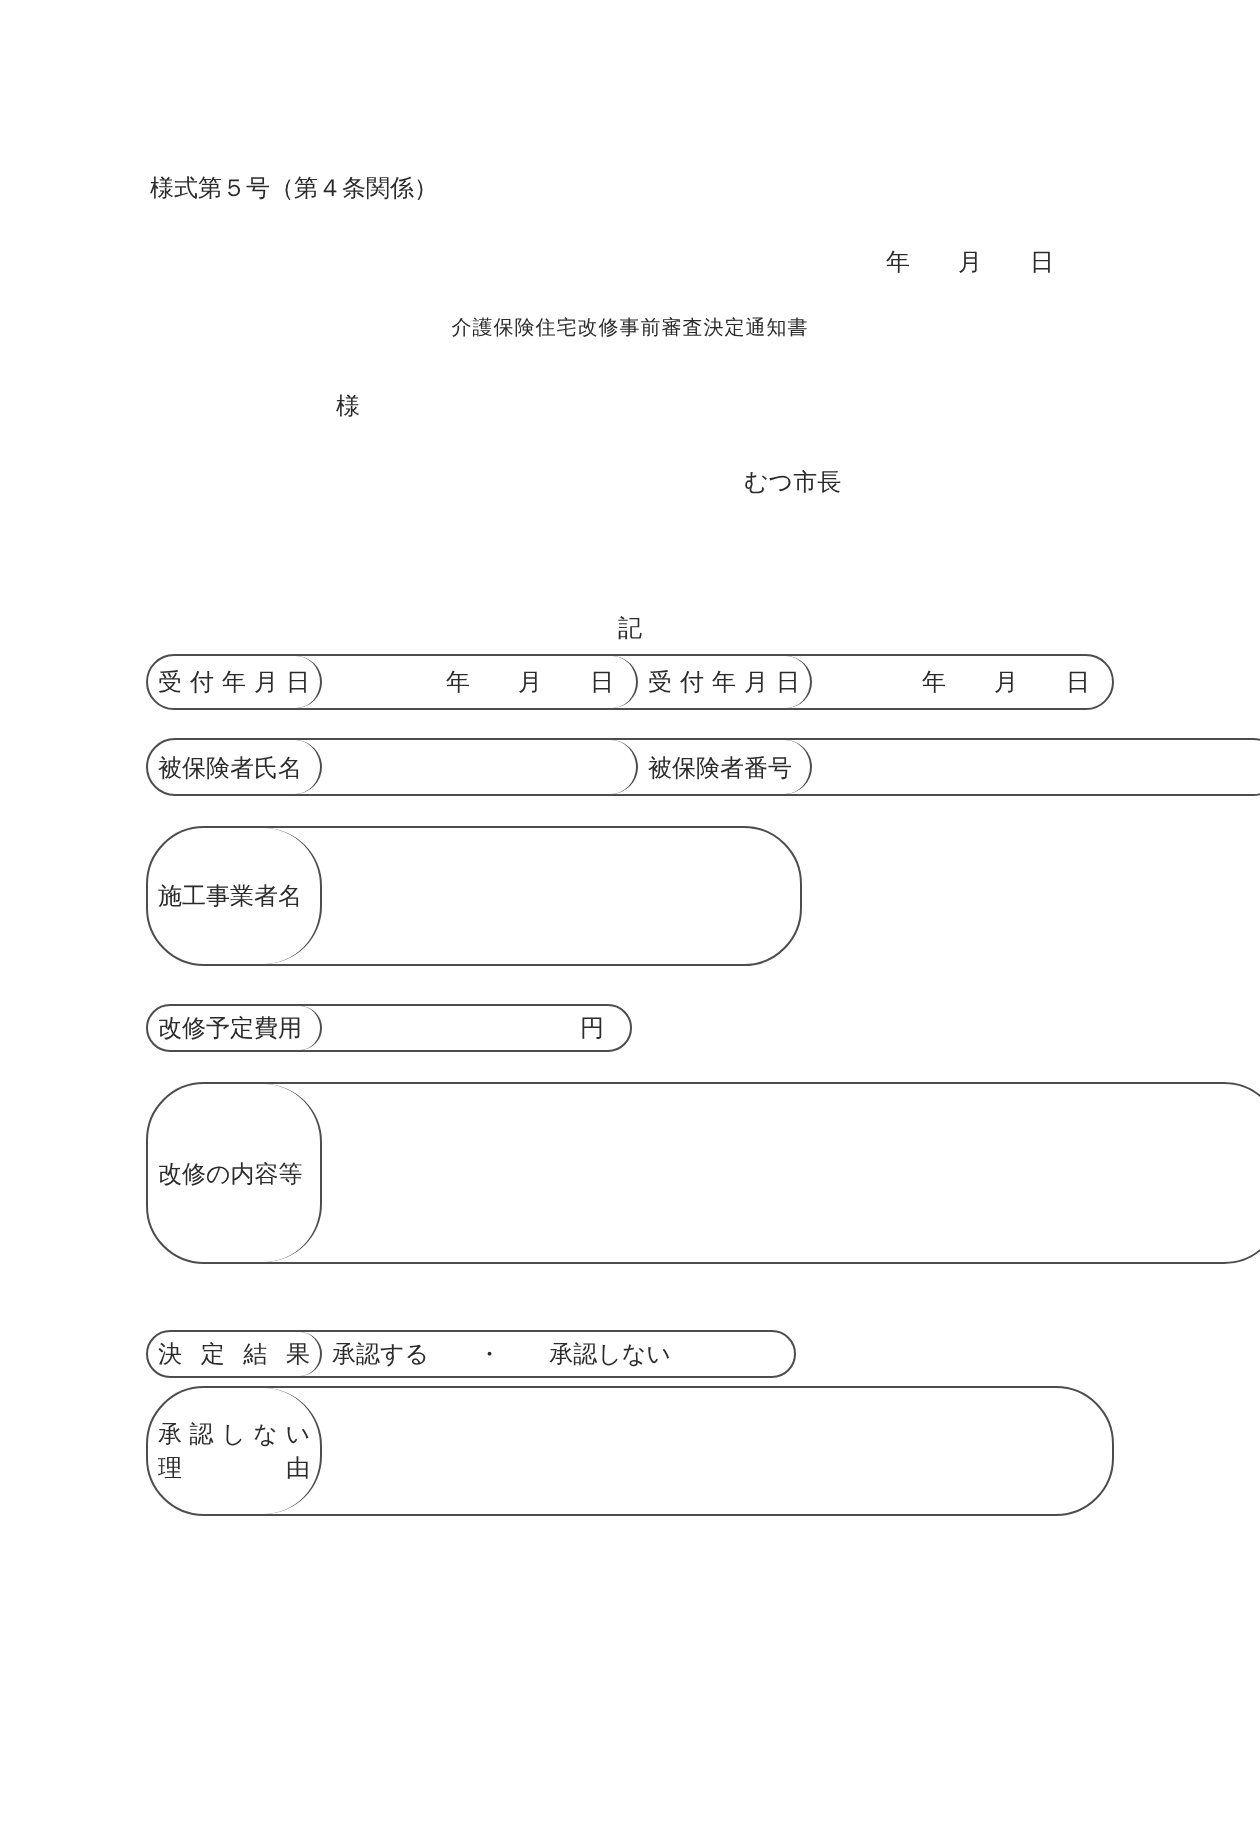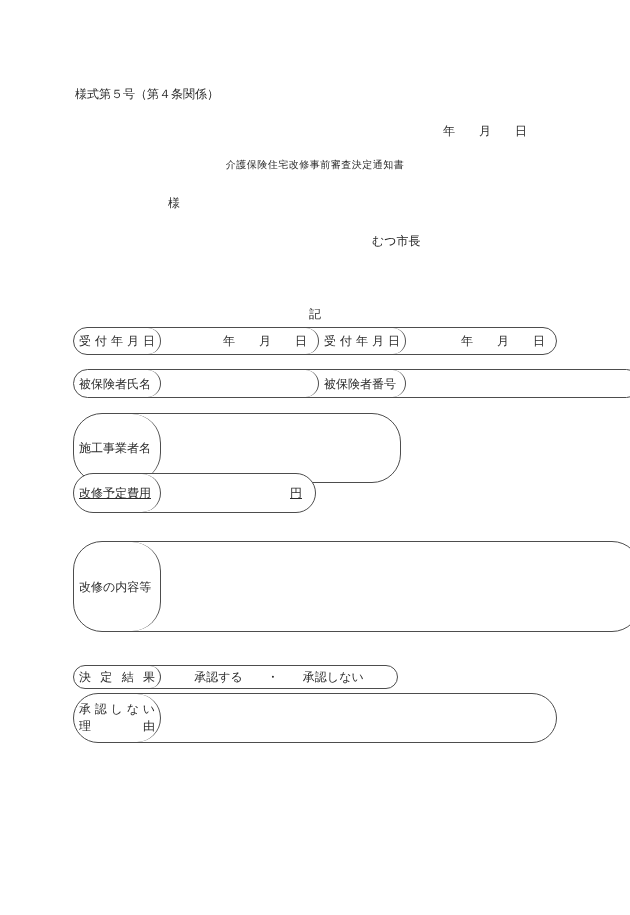--- a/index.html
+++ b/index.html
@@ -37,33 +37,33 @@
     flex-direction: column;
     justify-content: center;
     border-right: 1px solid #4d4d4d;
     padding: 0 5px;
     overflow: hidden;
   }
   .cell.last { border-right: none; flex: 1; }
   .cell > div { width: 100%; }
   .spread { text-align: justify; text-align-last: justify; }
   .alignR { text-align: right; padding-right: 6px; }
-  .alignC { text-align: center; }
+  .alignC { text-align: left; }
   .unit-cell { padding-right: 8px; }
   .w-label { width: 87px; flex: 0 0 87px; }
   .w-mid   { width: 158px; flex: 0 0 158px; }
   .w-lbl2  { width: 87px; flex: 0 0 87px; }
 
   .t-dates    { left: 73px; top: 327px; width: 484px; height: 28px; }
   .t-insured  { left: 73px; top: 369px; width: 568px; height: 29px; }
   .t-contractor { left: 73px; top: 413px; width: 328px; height: 70px; }
-  .t-cost     { left: 73px; top: 473px; width: 243px; height: 40px; text-decoration: underline; }
+  .t-cost     { left: 73px; top: 502px; width: 243px; height: 24px; }
   .t-content  { left: 73px; top: 541px; width: 568px; height: 91px; }
   .t-decision { left: 73px; top: 665px; width: 325px; height: 24px; }
-  .t-reason   { left: 73px; top: 693px; width: 484px; height: 50px; }
+  .t-reason   { left: 73px; top: 693px; width: 484px; height: 65px; }
 
   .two-line { line-height: 17px; }
 </style>
 </head>
 <body>
 
 <div class="sheet">
 
   <div class="abs form-number">様式第５号（第４条関係）</div>
   <div class="abs date-line">年　　月　　日</div>

